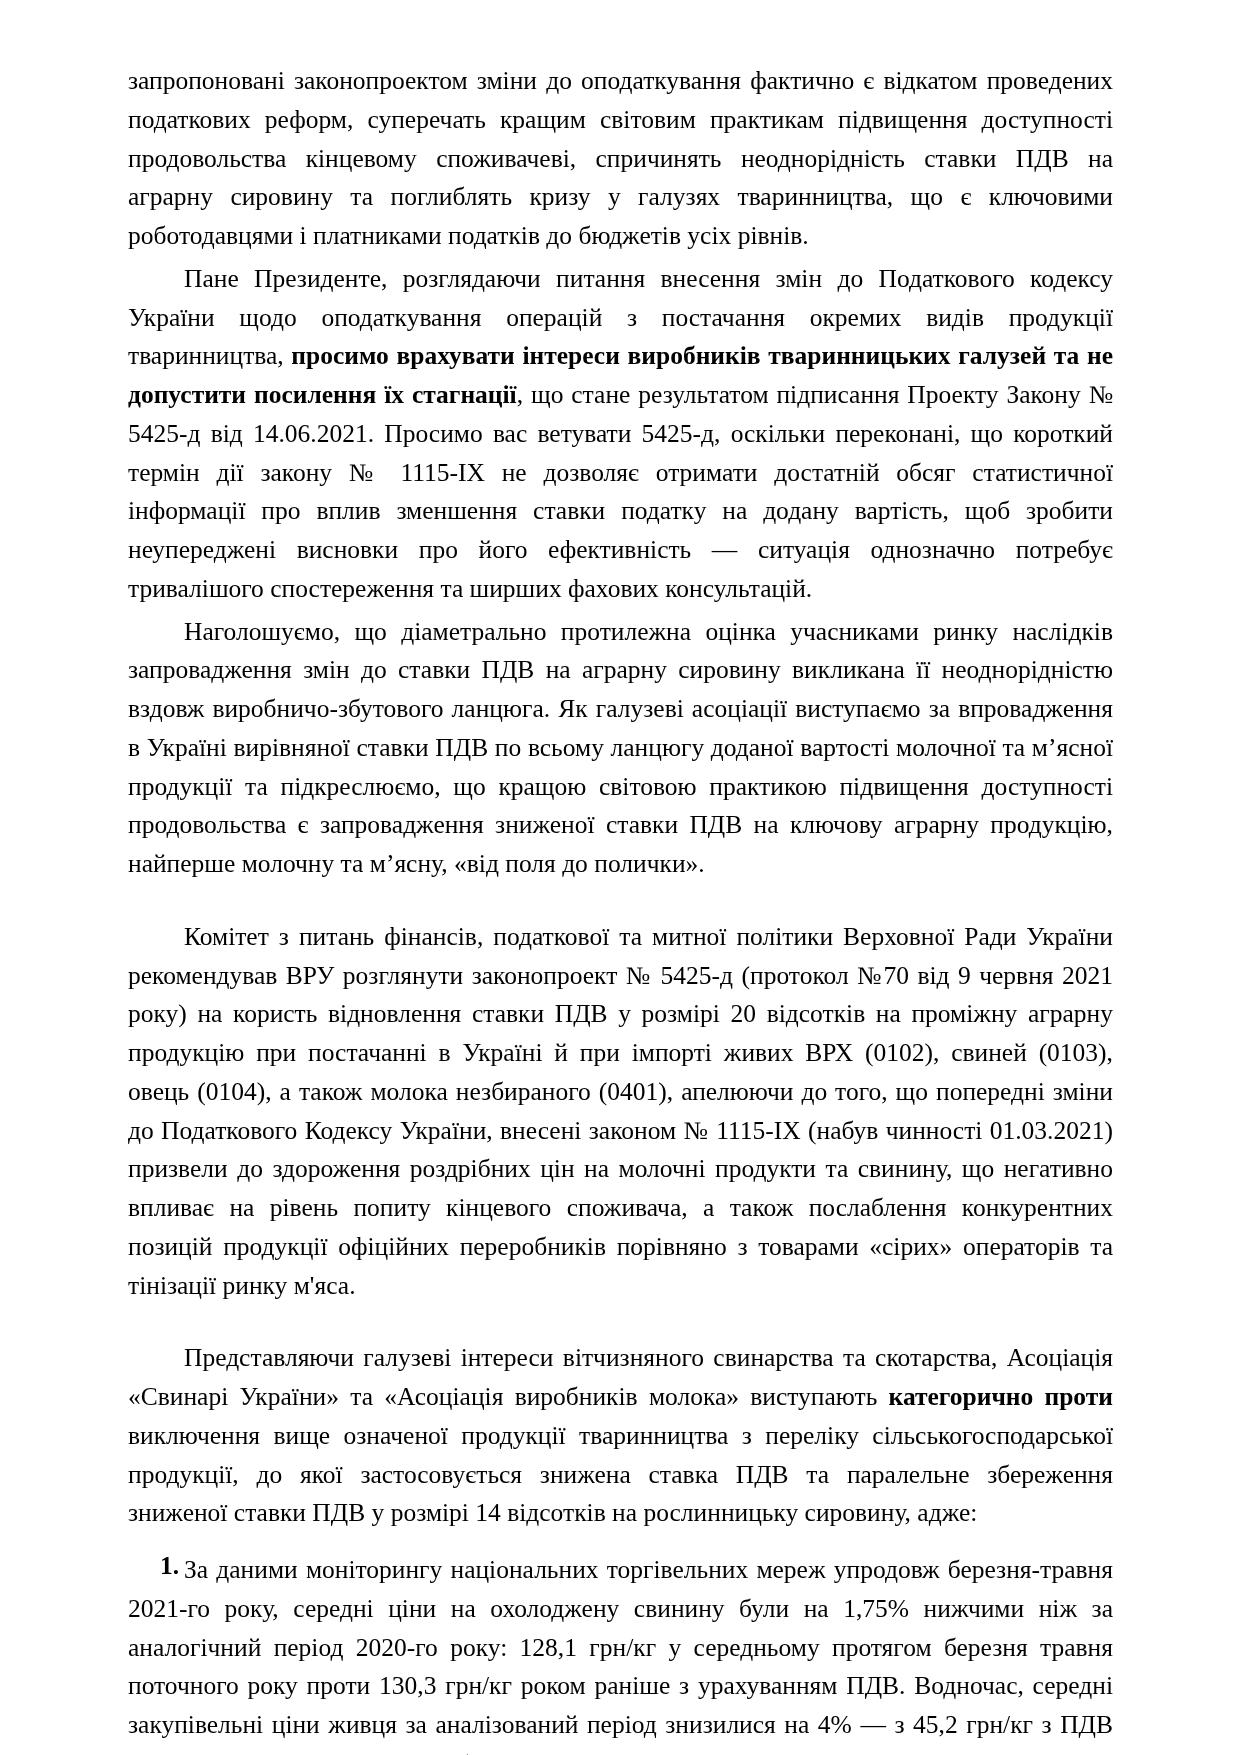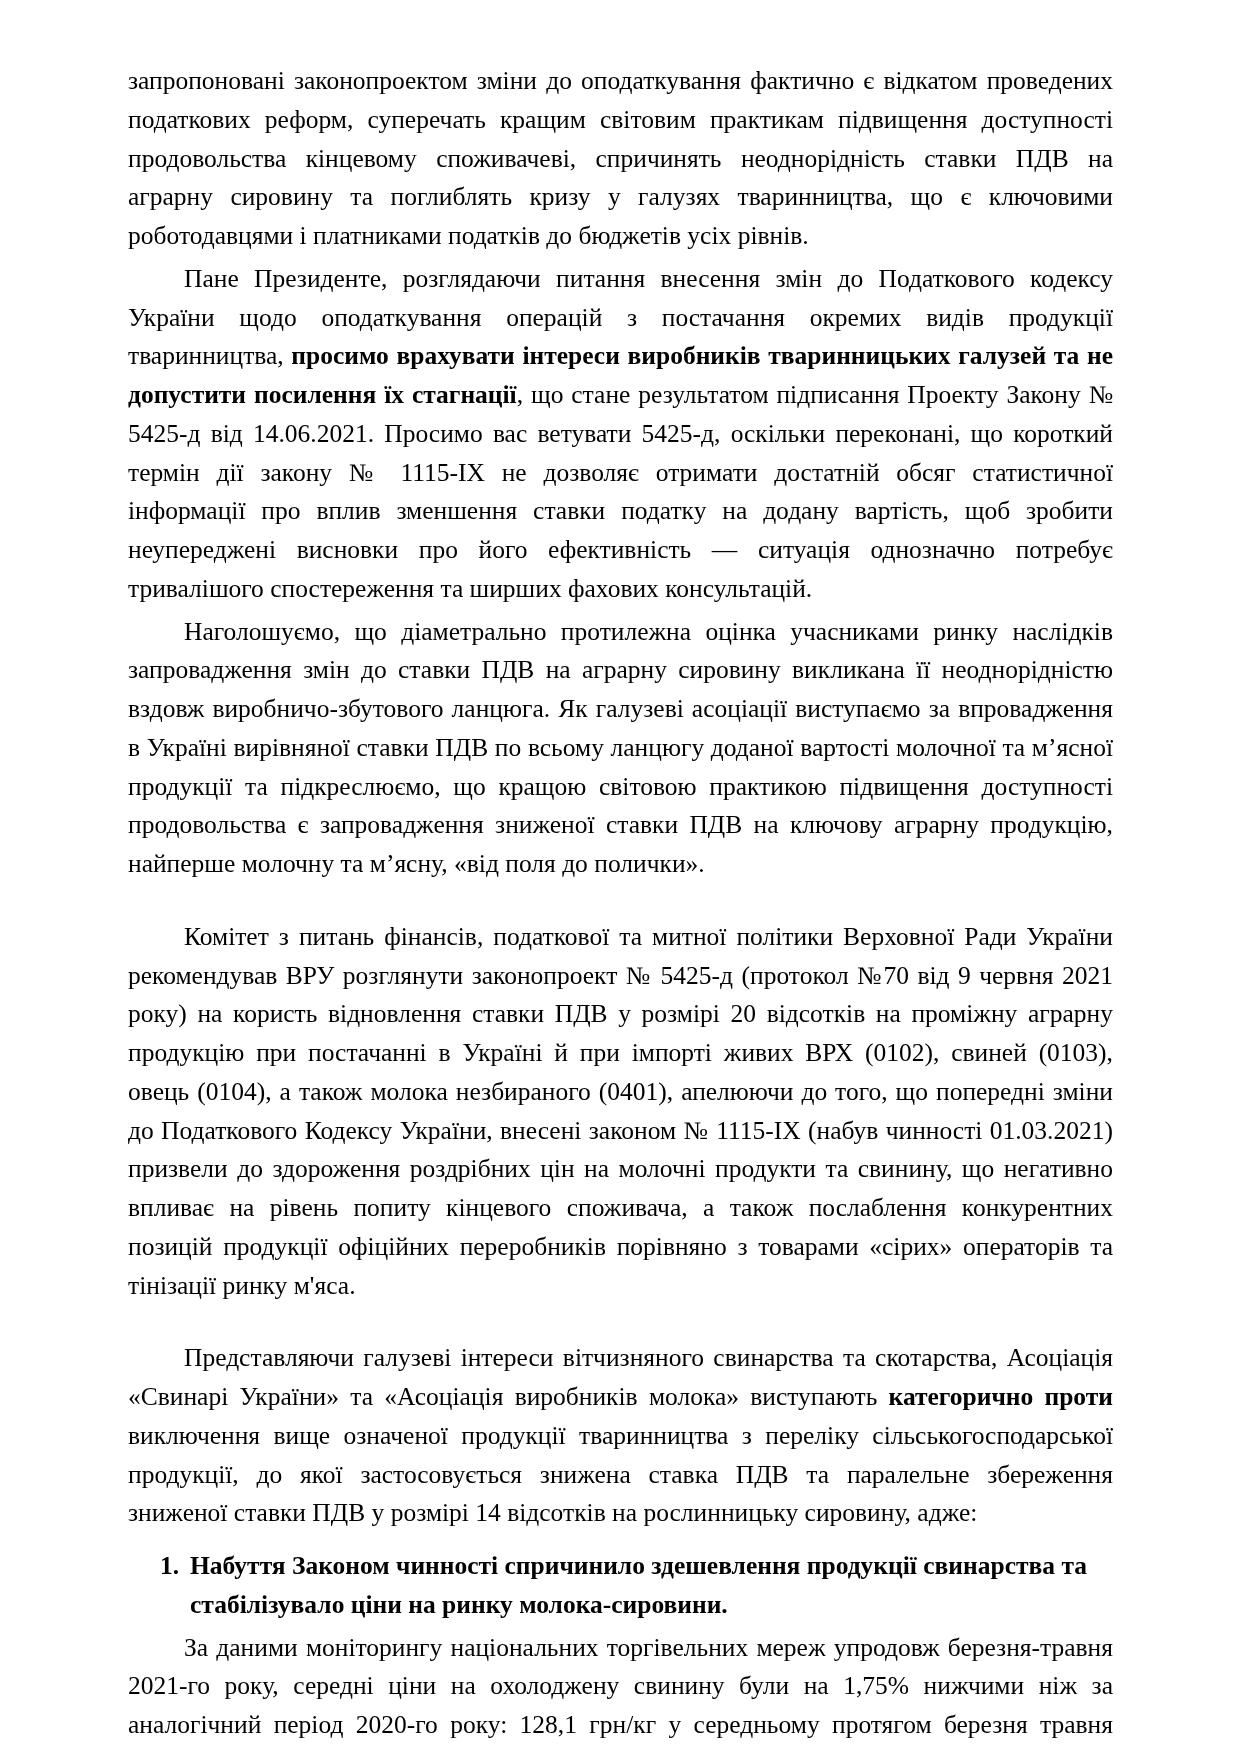--- a/index.html
+++ b/index.html
@@ -77,20 +77,19 @@
 
     <div class="gap-md"></div>
 
     <p class="indent" id="para-4"><span>Представляючи галузеві інтереси вітчизняного свинарства та скотарства, Асоціація «Свинарі України» та «Асоціація виробників молока» виступають </span><span style="font-weight: bold;">категорично проти</span><span> виключення вище означеної продукції тваринництва з переліку сільськогосподарської продукції, до якої застосовується знижена ставка ПДВ та паралельне збереження зниженої ставки ПДВ у розмірі 14 відсотків на рослинницьку сировину, адже:</span></p>
 
     <div class="gap-sm"></div>
 
     <ol class="numlist">
       <li>
         <span class="marker">1.</span>
-        <span>Набуття Законом чинності спричинило здешевлення продукції свинарства та стабілізувало ціни на ринку молока-сировини.</span>
       </li>
     </ol>
 
     <p class="indent" id="para-5"><span>За даними моніторингу національних торгівельних мереж упродовж березня-травня 2021-го року, середні ціни на охолоджену свинину були на 1,75% нижчими ніж за аналогічний період 2020-го року: 128,1 грн/кг у середньому протягом березня травня поточного року проти 130,3 грн/кг роком раніше з урахуванням ПДВ. Водночас, середні закупівельні ціни живця за аналізований період знизилися на 4% — з 45,2 грн/кг з ПДВ торік до 43,4 грн/кг у 2021-му (</span></p>
 
   </div>
 </div>
 
 </body></html>

